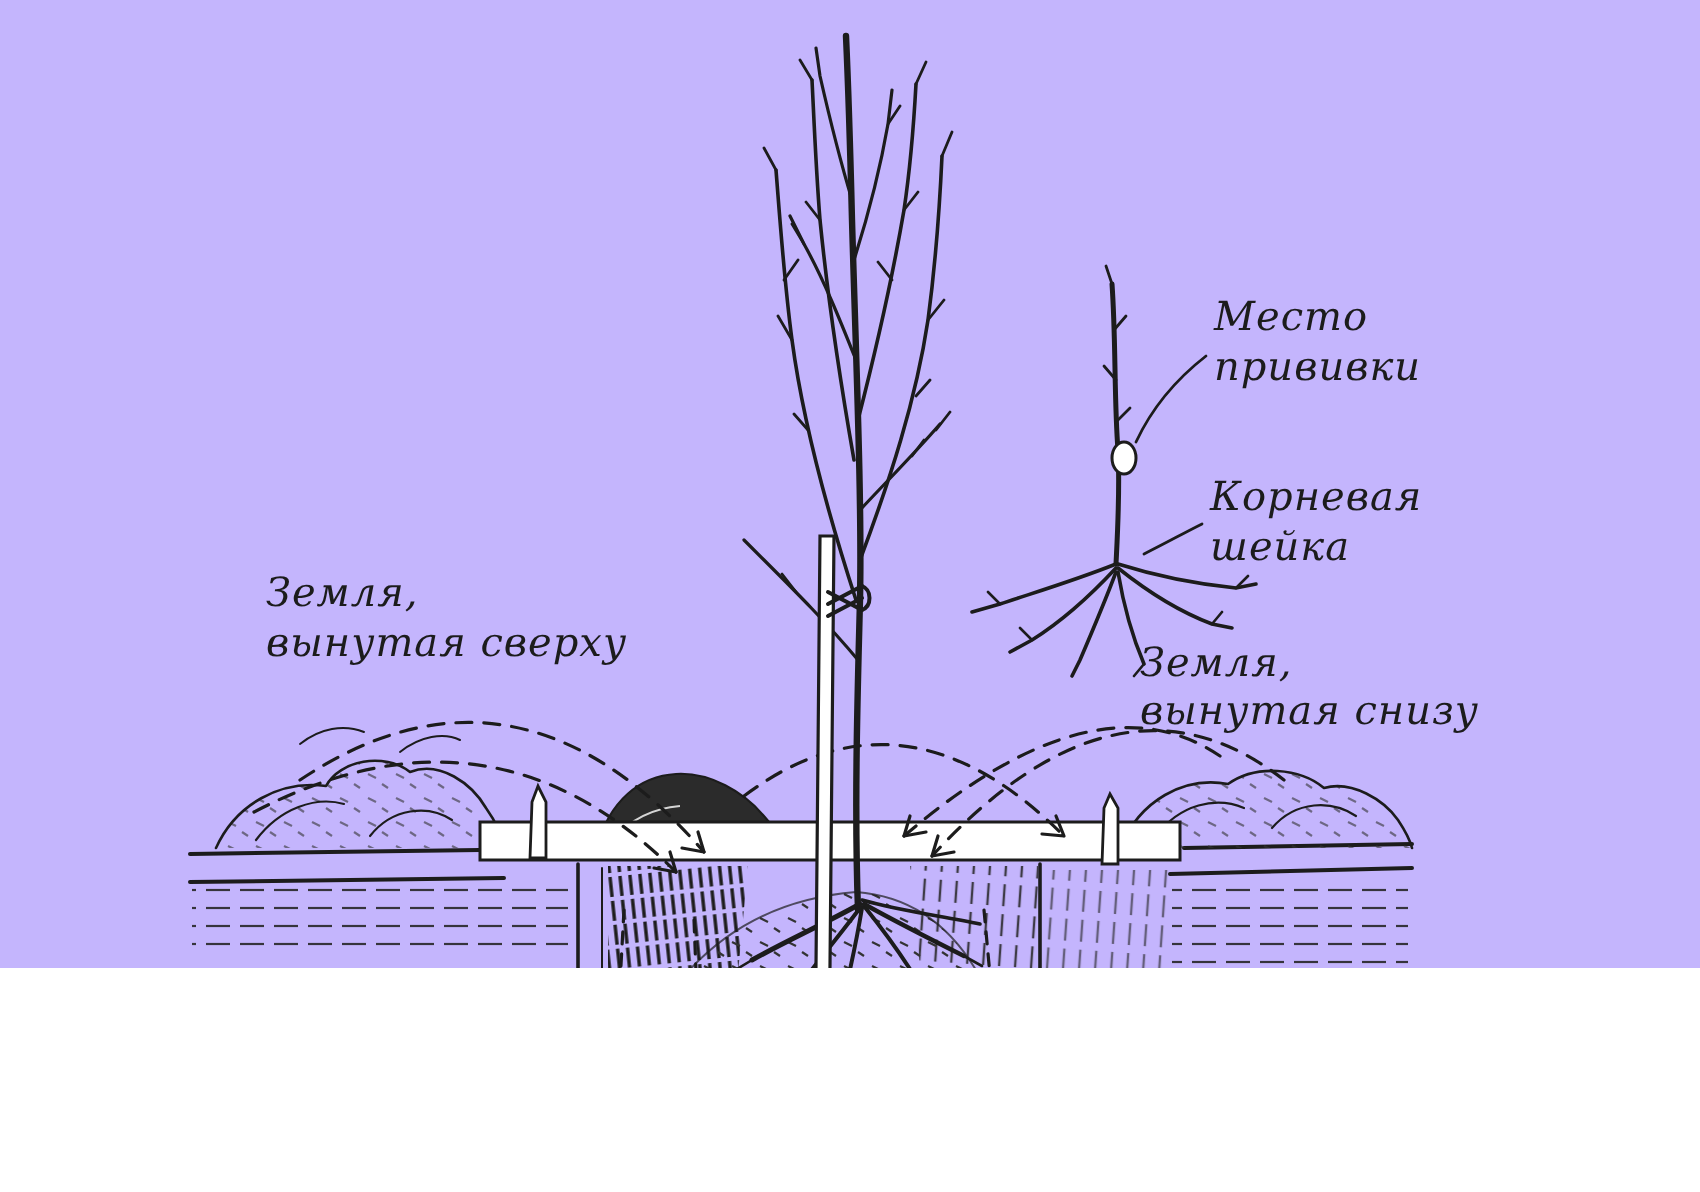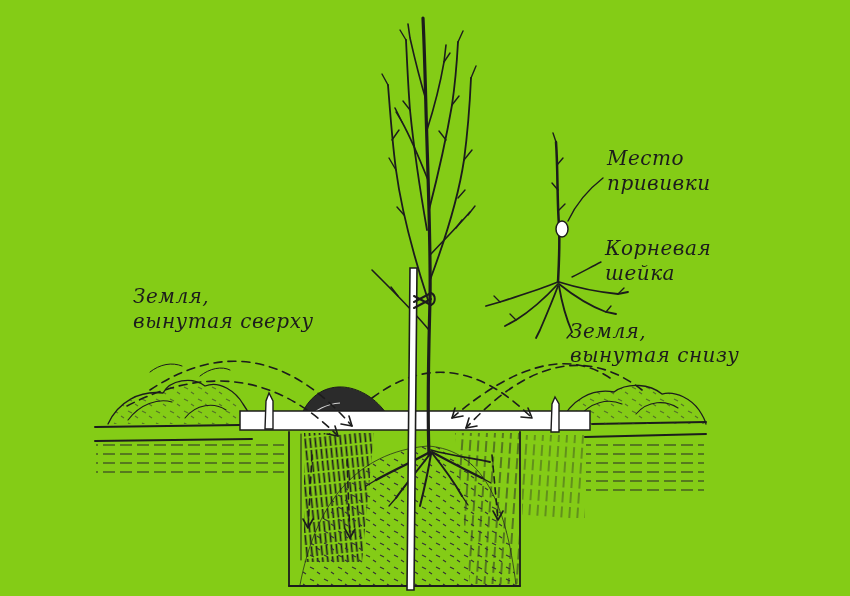--- a/index.html
+++ b/index.html
@@ -1,19 +1,19 @@
 <!DOCTYPE html>
 <html><head>
 <meta charset="utf-8">
 <style>
   html,body{margin:0;padding:0;background:#ffffff;}
   .stage{
     position:relative;
-    width:850px;height:596px;
-    background:#84cc16;
+    width:850px;height:484px;
+    background:#c4b5fd;
     overflow:hidden;
     font-family:"DejaVu Serif", serif;
     text-align:right;
   }
   svg{display:block;}
   .ink{stroke:#1c1c1c;fill:none;stroke-linecap:round;stroke-linejoin:round;}
   .lbl{
     font-family:"DejaVu Serif", serif;
     font-style:italic;
     font-size:20px;

